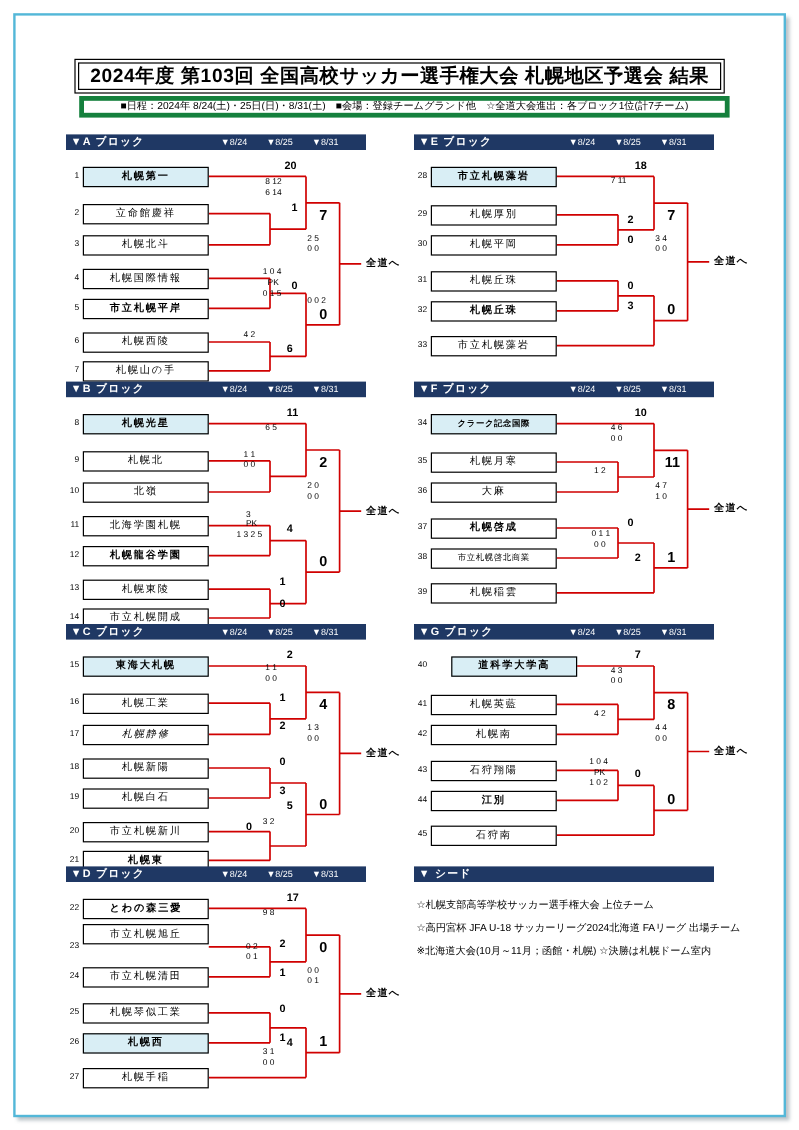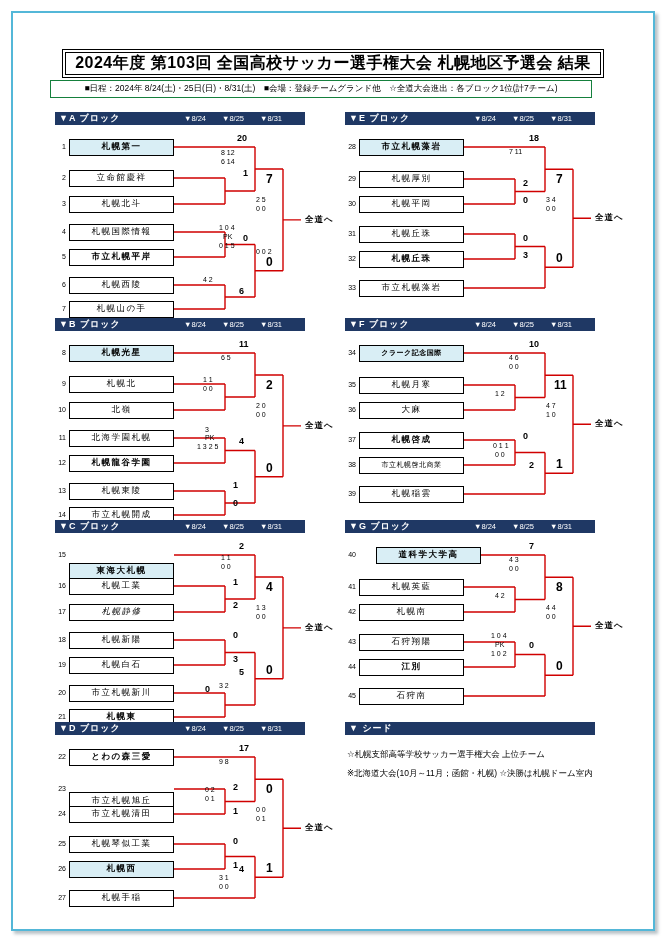--- a/index.html
+++ b/index.html
@@ -1,21 +1,21 @@
 <!DOCTYPE html>
 <html><head>
 <meta charset="utf-8">
 <style>
 *{margin:0;padding:0;box-sizing:border-box}
 html,body{width:666px;height:942px}
 body{background:#fff;font-family:"Liberation Sans","DejaVu Sans",sans-serif;position:relative;overflow:hidden;color:#000}
 .page-border{position:absolute;left:11px;top:11px;width:644px;height:920px;border:2px solid #53b7d8;box-shadow:3px 3px 3px rgba(100,120,130,.45)}
 .title-box{position:absolute;left:62px;top:49px;width:542px;height:29px;border:1px solid #000;padding:2px;background:#fff}
 .title-inner{border:1px solid #000;height:100%;display:flex;align-items:center;justify-content:center;font-weight:700;font-size:16px;letter-spacing:.5px;white-space:nowrap}
-.subtitle-box{position:absolute;left:50px;top:80px;width:542px;height:18px;border:1px solid #15803d;display:flex;align-items:center;justify-content:center;font-size:8.5px;white-space:nowrap}
+.subtitle-box{position:absolute;left:66px;top:80px;width:542px;height:18px;border:4px solid #15803d;display:flex;align-items:center;justify-content:center;font-size:8.5px;white-space:nowrap}
 .block{position:absolute;width:290px;height:212px}
 .blk-hd{position:relative;width:250px;height:13px;background:#1f3864;color:#fff}
 .blk-title{position:absolute;left:4px;top:0;line-height:13px;font-size:9px;font-weight:700;letter-spacing:1px;white-space:nowrap}
 .blk-date{position:absolute;top:0;line-height:13px;font-size:7.5px;white-space:nowrap}
 .blk-body{position:absolute;left:0;top:15px;width:290px;height:196px}
 .lines{position:absolute;left:0;top:0}
 .t-num{position:absolute;left:0;width:11px;text-align:right;font-size:7px;line-height:8px}
 .t-box{position:absolute;left:14px;width:105px;height:17px;border:1px solid #000;background:#fff;display:flex;align-items:center;justify-content:center;font-size:8.5px;letter-spacing:1.5px;white-space:nowrap;overflow:hidden}
 .t-box.t-sm{font-size:7px;letter-spacing:.5px}
 .t-box.seed{font-weight:700}
@@ -203,21 +203,21 @@
       <span class="blk-title">▼C ブロック</span>
       <span class="blk-date" style="left: 129px;">▼8/24</span>
       <span class="blk-date" style="left: 167px;">▼8/25</span>
       <span class="blk-date" style="left: 205px;">▼8/31</span>
     </div>
     <div class="blk-body">
       <svg width="290" height="196" class="lines">
         <path d="M119 20 L200 20 M119 51 L170 51 M119 77 L170 77 M170 51 L170 77 M170 64 L200 64 M200 20 L200 64 M200 42 L228 42 M119 105 L170 105 M119 130 L170 130 M170 105 L170 130 M170 117.5 L200 117.5 M119 158 L170 158 M119 182 L170 182 M170 158 L170 182 M170 170 L200 170 M200 117.5 L200 170 M200 143.75 L228 143.75 M228 42 L228 143.75 M228 92.875 L246 92.875 " fill="none" stroke="#d00000" stroke-width="1.4"></path>
       </svg>
       <span class="t-num" style="top: 16px;">15</span>
-      <div class="t-box seed champ" style="top: 11.5px; margin-top: 16px;">東海大札幌</div>
+      <div class="t-box seed champ" style="top: 11.5px;">東海大札幌</div>
       <span class="t-num" style="top: 47px;">16</span>
       <div class="t-box" style="top: 42.5px;">札幌工業</div>
       <span class="t-num" style="top: 73px;">17</span>
       <div class="t-box" style="top: 68.5px; font-style: italic;">札幌静修</div>
       <span class="t-num" style="top: 101px;">18</span>
       <div class="t-box" style="top: 96.5px;">札幌新陽</div>
       <span class="t-num" style="top: 126px;">19</span>
       <div class="t-box" style="top: 121.5px;">札幌白石</div>
       <span class="t-num" style="top: 154px;">20</span>
       <div class="t-box" style="top: 149.5px;">市立札幌新川</div>
@@ -285,21 +285,21 @@
       <span class="blk-date" style="left: 167px;">▼8/25</span>
       <span class="blk-date" style="left: 205px;">▼8/31</span>
     </div>
     <div class="blk-body">
       <svg width="290" height="196" class="lines">
         <path d="M119 20 L200 20 M119 52 L170 52 M119 77 L170 77 M170 52 L170 77 M170 64.5 L200 64.5 M200 20 L200 64.5 M200 42.25 L228 42.25 M119 107 L170 107 M119 132 L170 132 M170 107 L170 132 M170 119.5 L200 119.5 M119 161 L200 161 M200 119.5 L200 161 M200 140.25 L228 140.25 M228 42.25 L228 140.25 M228 91.25 L246 91.25 " fill="none" stroke="#d00000" stroke-width="1.4"></path>
       </svg>
       <span class="t-num" style="top: 16px;">22</span>
       <div class="t-box seed" style="top: 11.5px;">とわの森三愛</div>
       <span class="t-num" style="top: 48px;">23</span>
-      <div class="t-box" style="top: 55px; font-family: Liberation Serif, serif;">市立札幌旭丘</div>
+      <div class="t-box" style="top: 33px; font-family: Liberation Serif, serif;">市立札幌旭丘</div>
       <span class="t-num" style="top: 73px;">24</span>
       <div class="t-box" style="top: 68.5px;">市立札幌清田</div>
       <span class="t-num" style="top: 103px;">25</span>
       <div class="t-box" style="top: 98.5px;">札幌琴似工業</div>
       <span class="t-num" style="top: 128px;">26</span>
       <div class="t-box seed champ" style="top: 123.5px;">札幌西</div>
       <span class="t-num" style="top: 157px;">27</span>
       <div class="t-box" style="top: 152.5px;">札幌手稲</div>
       <span class="sc sc-sm" style="left: 164px; top: 24px;">9 8</span>
       <span class="sc sc-md" style="left: 184px; top: 11px;">17</span>
@@ -319,15 +319,16 @@
       <span class="adv" style="top: 91.25px;">全道へ</span>
     </div>
   </div>
 
 <div class="seed-box" style="left:345px;top:722px">
   <div class="blk-hd">
     <span class="blk-title">▼ シード</span>
   </div>
   <div class="seed-lines">
     <div class="seed-line">☆札幌支部高等学校サッカー選手権大会 上位チーム</div>
+    <div class="seed-line">☆高円宮杯 JFA U-18 サッカーリーグ2024北海道 FAリーグ 出場チーム</div>
     <div class="seed-line">※北海道大会(10月～11月；函館・札幌) ☆決勝は札幌ドーム室内</div>
   </div>
 </div>
 
 </body></html>

